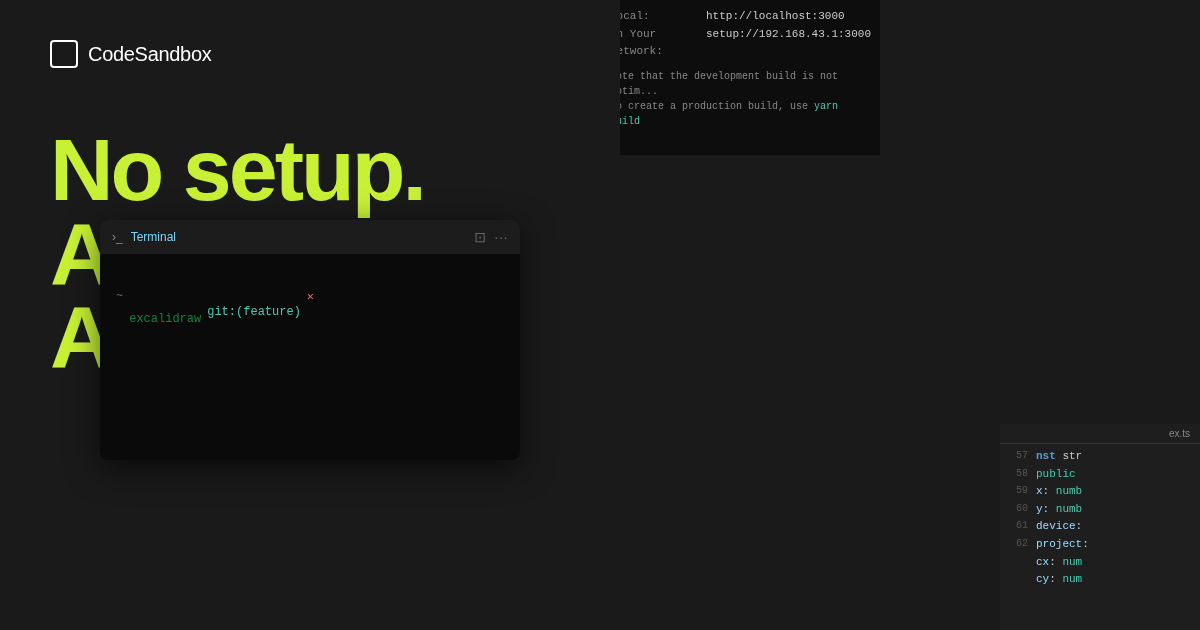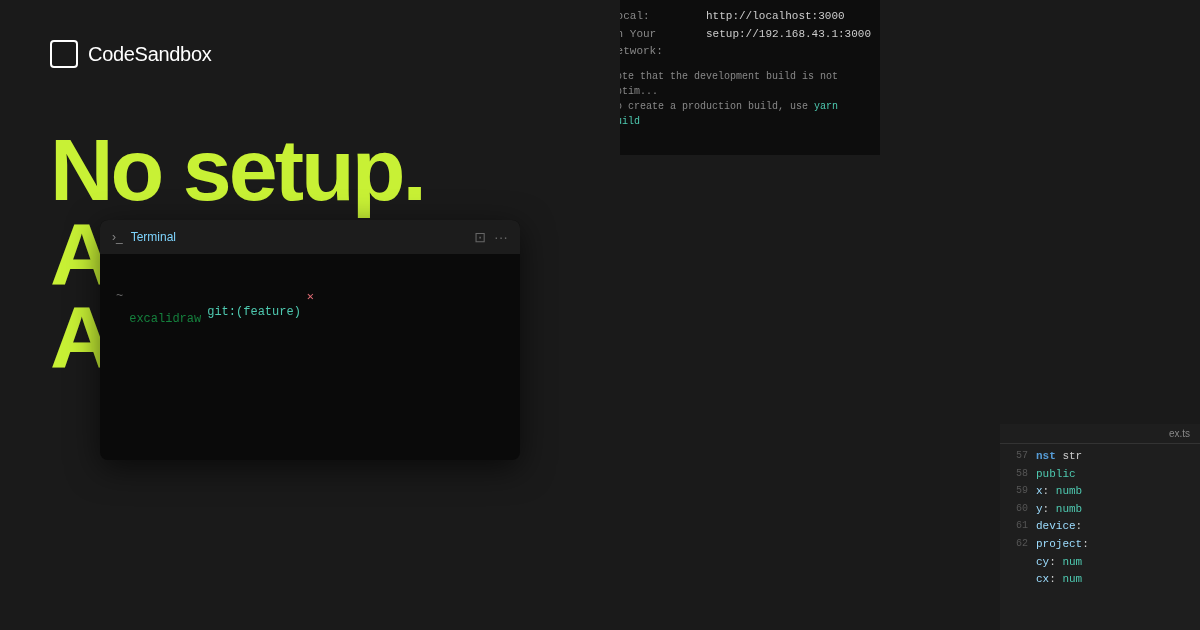--- a/index.html
+++ b/index.html
@@ -594,20 +594,20 @@
     <div class="code-line">
       <span class="code-linenum">61</span>
       <span class="code-text"><span class="code-prop">device</span>:</span>
     </div>
     <div class="code-line">
       <span class="code-linenum">62</span>
       <span class="code-text"><span class="code-prop">project</span>:</span>
     </div>
     <div class="code-line">
       <span class="code-linenum"></span>
+      <span class="code-text"><span class="code-prop">cx</span>: <span class="code-type">num</span></span>
+    </div>
+    <div class="code-line">
+      <span class="code-linenum"></span>
       <span class="code-text"><span class="code-prop">cy</span>: <span class="code-type">num</span></span>
     </div>
-    <div class="code-line">
-      <span class="code-linenum"></span>
-      <span class="code-text"><span class="code-prop">cx</span>: <span class="code-type">num</span></span>
-    </div>
   </div>
 </div>
 
 </body></html>

